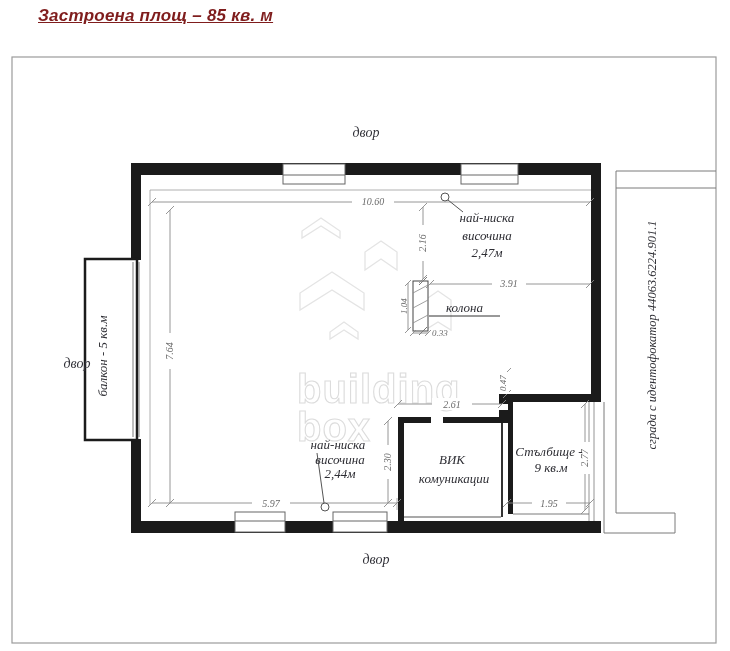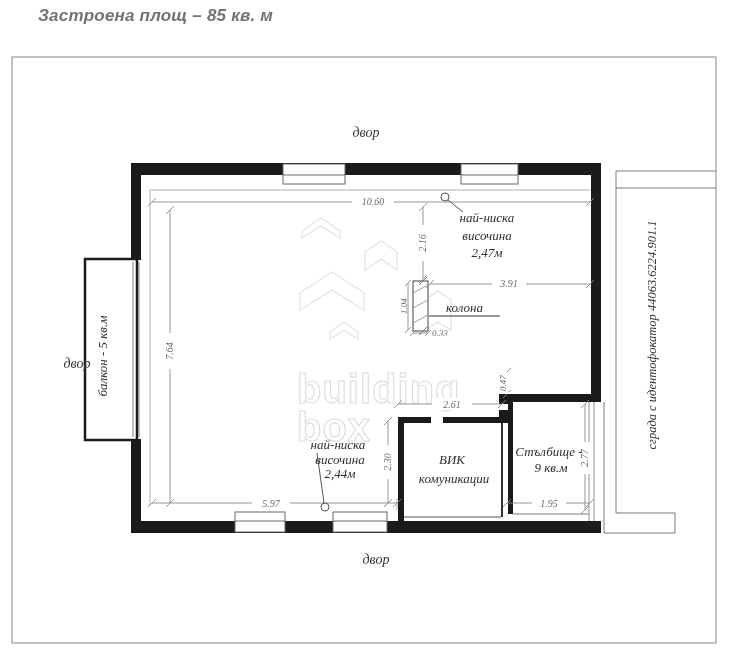--- a/index.html
+++ b/index.html
@@ -1,19 +1,19 @@
 <!DOCTYPE html>
 <html><head>
 <meta charset="utf-8">
 <style>
   html,body{margin:0;padding:0;background:#fff;}
   .page{position:relative;width:730px;height:651px;background:#fff;overflow:hidden;
         font-family:"Liberation Serif", serif;}
   .title{position:absolute;left:38px;top:6px;font-family:"Liberation Sans",sans-serif;
-         font-weight:bold;font-style:italic;font-size:17px;color:#737373;letter-spacing:.2px;}
+         font-weight:bold;font-style:italic;font-size:17px;color:#7f1d1d;letter-spacing:.2px;text-decoration:underline;}
   svg{position:absolute;left:0;top:0;}
   svg text{font-family:"Liberation Serif",serif;}
   .lbl{font-size:14px;font-style:italic;fill:#33333a;}
   .room{font-size:13px;font-style:italic;fill:#2e2e34;}
   .dim{font-size:10px;font-style:italic;fill:#6a6a6a;}
   .dims{font-size:9px;font-style:italic;fill:#6a6a6a;}
   .wm-text{font-family:"Liberation Sans",sans-serif;font-weight:bold;font-size:40px;
            fill:none;stroke:#dcdcdc;stroke-width:1.1;letter-spacing:1px;}
 </style>
 </head>

